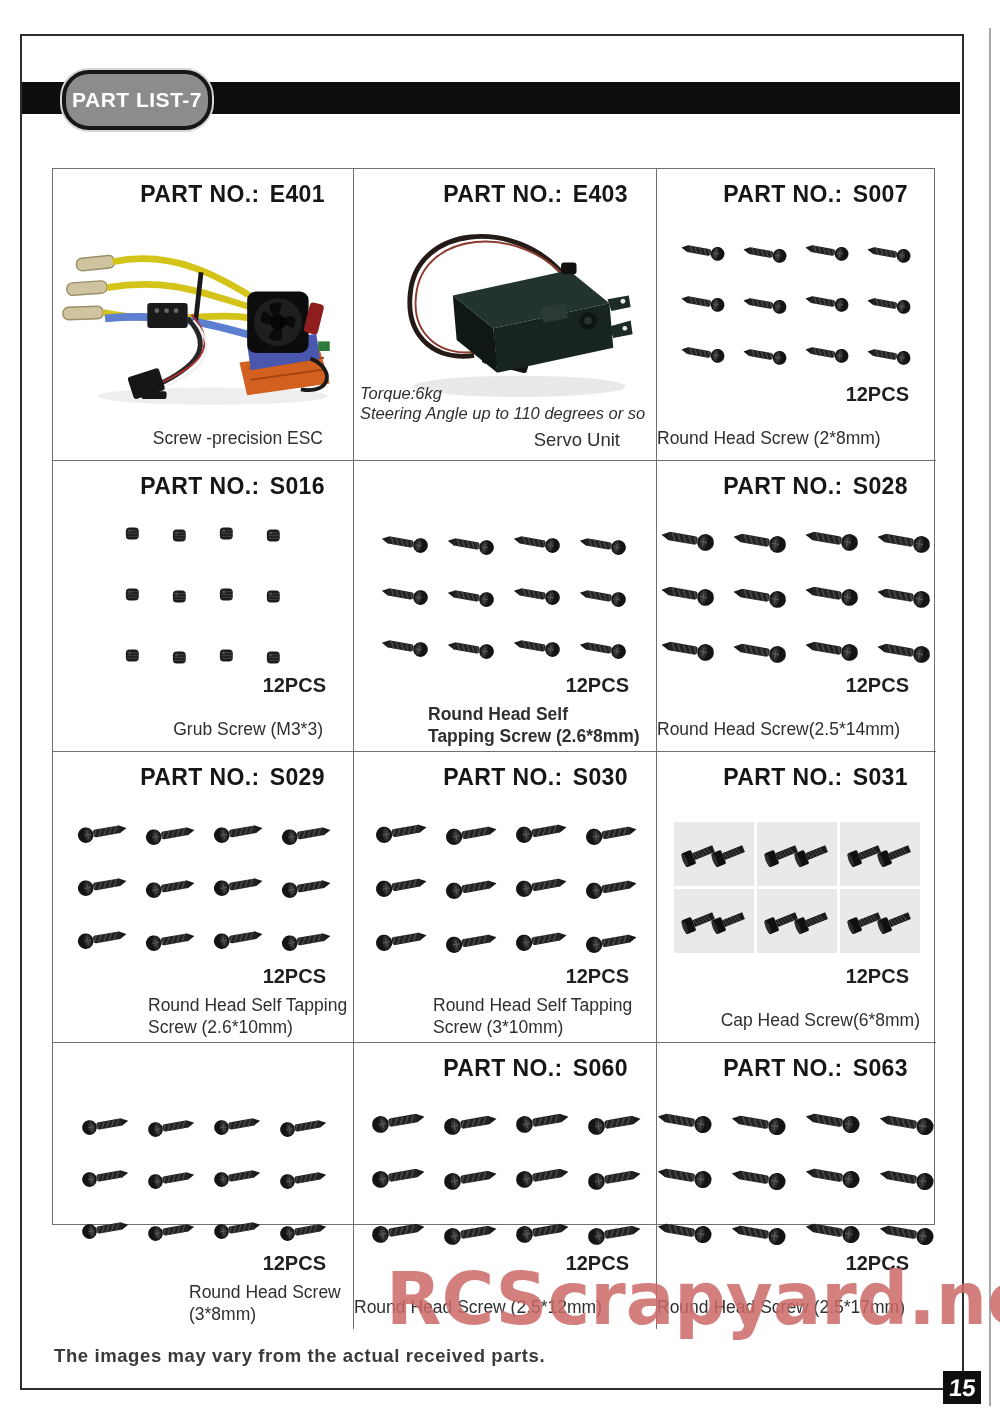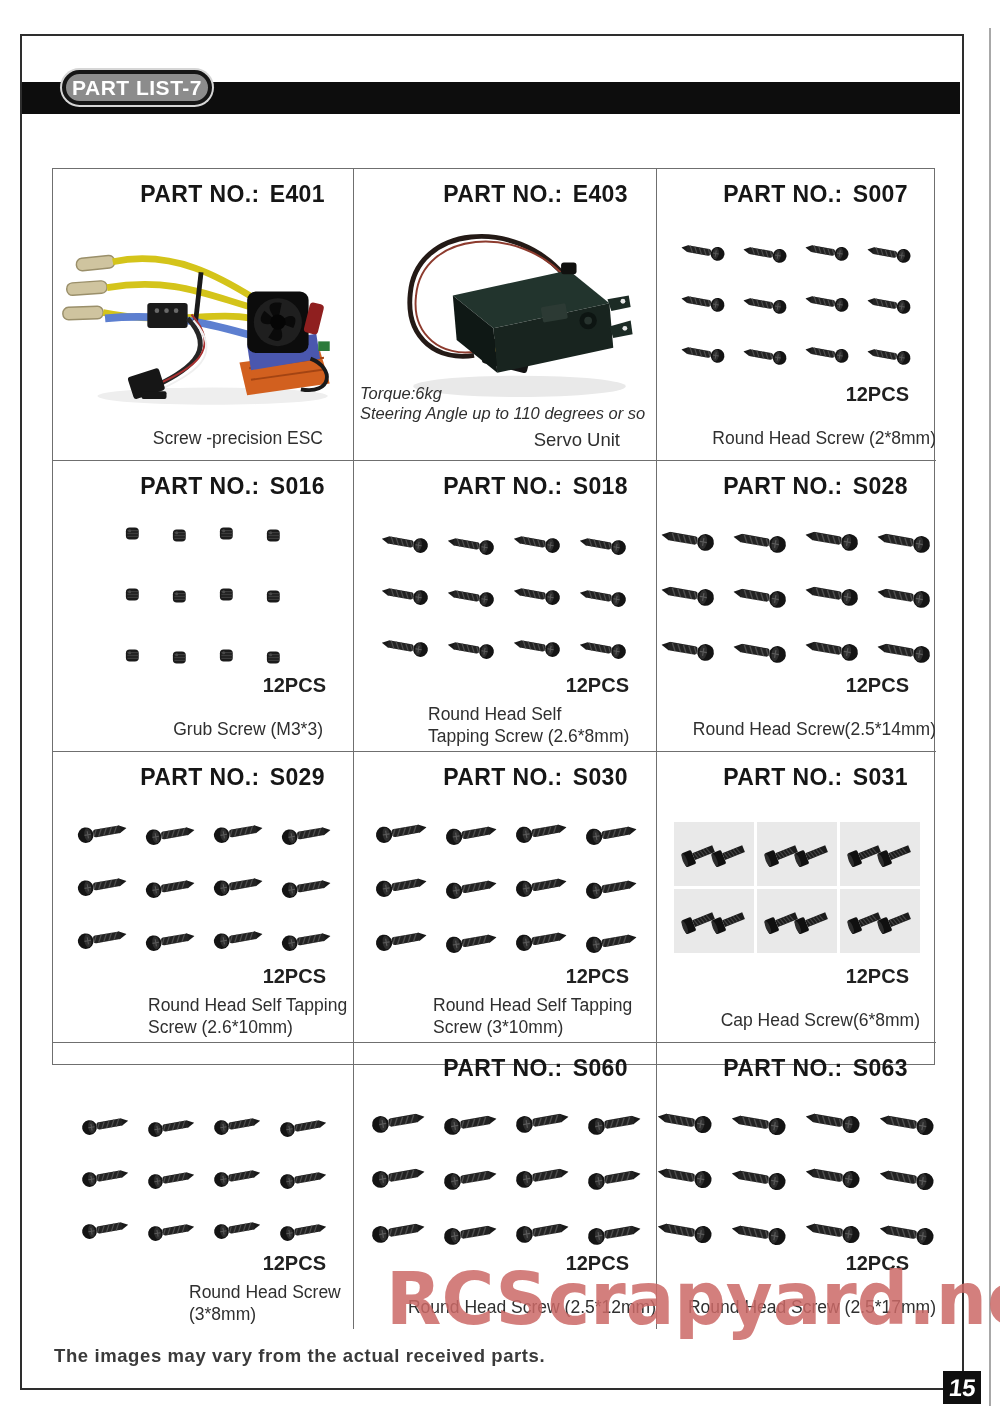--- a/index.html
+++ b/index.html
@@ -2,26 +2,26 @@
 <html><head>
 <meta charset="utf-8">
 <style>
   html,body{margin:0;padding:0;background:#ffffff;}
   .page{position:relative;width:1000px;height:1412px;background:#ffffff;overflow:hidden;
         font-family:"Liberation Sans",sans-serif;color:#222;}
   .page-border{position:absolute;left:20px;top:34px;width:940px;height:1352px;
         border:2.5px solid #2e2e2e;}
   .edge-line{position:absolute;left:989px;top:28px;width:2px;height:1378px;background:#a8a8a8;}
   .header-bar{position:absolute;left:22px;top:82px;width:938px;height:32px;background:#0d0d0d;}
-  .badge{position:absolute;left:62px;top:70px;width:150px;height:35px;border-radius:27px;
+  .badge{position:absolute;left:62px;top:70px;width:150px;height:60px;border-radius:27px;
         background:#8c8c8c;border:4px solid #161616;box-shadow:0 0 0 2px #d6d6d6;
         display:flex;align-items:center;justify-content:center;box-sizing:border-box;}
   .badge span{color:#ffffff;font-weight:bold;font-size:21px;letter-spacing:.5px;}
 
-  .parts-table{position:absolute;left:52px;top:168px;width:883px;height:897px;
+  .parts-table{position:absolute;left:52px;top:168px;width:883px;height:1057px;
         display:grid;grid-template-columns:301px 303px 279px;grid-template-rows:292px 291px 291px 286px;
         border:1.5px solid #6f6f6f;box-sizing:border-box;}
   .cell{position:relative;border-right:1.5px solid #6f6f6f;border-bottom:1.5px solid #6f6f6f;
         box-sizing:border-box;overflow:hidden;}
   .cell.last-col{border-right:none;}
   .cell.last-row{border-bottom:none;}
 
   .pn{position:absolute;top:12px;left:0;right:0;text-align:right;padding-right:28px;
       font-size:23px;font-weight:bold;color:#161616;letter-spacing:.4px;}
   .pn .no{margin-left:10px;}
@@ -34,25 +34,25 @@
   .screw-grid{display:grid;grid-template-columns:repeat(4,auto);column-gap:16px;row-gap:34px;
       justify-items:center;align-items:center;}
   .screw-grid.grub-grid{column-gap:30px;row-gap:44px;}
   .screw-grid span:nth-child(odd){transform:translateY(-2px);}
   .cap-tiles{display:grid;grid-template-columns:repeat(3,80px);grid-template-rows:64px 64px;gap:3px;}
   .tile{background:#e9e9e9;display:flex;align-items:center;justify-content:center;}
 
   .pcs{position:absolute;bottom:54px;right:27px;font-size:20px;font-weight:bold;color:#202020;}
   .caption{position:absolute;left:0;right:0;bottom:11px;font-size:17.5px;color:#2f2f2f;line-height:1.22;}
   .caption.two{bottom:4px;}
-  .cap-center{text-align:right;}
+  .cap-center{text-align:left;}
   .cap-right{text-align:right;padding-right:30px;box-sizing:border-box;}
   .cap-right.pr16{padding-right:16px;}
   .cap-left{text-align:left;box-sizing:border-box;}
-  .ind74{padding-left:74px;}
+  .ind74{padding-left:74px;font-weight:bold;}
   .ind79{padding-left:79px;}
   .ind95{padding-left:95px;}
   .ind136{padding-left:136px;}
 
   .notes{position:absolute;left:6px;right:4px;bottom:36px;text-align:left;
       font-size:16.5px;color:#2f2f2f;line-height:1.25;font-style:italic;}
   .servo-caption{position:absolute;right:36px;bottom:9px;font-size:18.5px;color:#2f2f2f;margin-left:39px;}
 
   .footer-note{position:absolute;left:54px;top:1345px;font-size:18.5px;font-weight:bold;
       color:#3a3a3a;letter-spacing:.6px;}
@@ -408,23 +408,20 @@
     <circle cx="6" cy="6.2" r="1.6" fill="#4a4a4a"></circle>
   </svg>
             </span>
           </div>
         </div>
       <div class="pcs">12PCS</div>
       <div class="caption cap-right">Grub Screw (M3*3)</div>
     </div>
 
     <div class="cell">
-      <div class="pn">
-        <span>PART NO.:</span><span class="no">S018</span>
-      </div>
       <div class="img-area">
           <div class="screw-grid">
             <span>
               <svg viewBox="0 0 60 22" style="width:50px;height:18px;display:block;transform:rotate(10deg)">
     <polygon points="0,11 9,6.2 9,15.8" fill="#191919"></polygon>
     <rect x="7" y="6.5" width="32" height="9" rx="3" fill="#232323"></rect>
     <path d="M11 6.8 L15.5 15.2 M17 6.8 L21.5 15.2 M23 6.8 L27.5 15.2 M29 6.8 L33.5 15.2 M35 6.8 L38.5 14" stroke="#4d4d4d" stroke-width="1.5" fill="none"></path>
     <circle cx="48" cy="11" r="9" fill="#141414"></circle>
     <ellipse cx="45.5" cy="11" rx="4" ry="7.6" fill="#2e2e2e"></ellipse>
     <path d="M45.5 6.8 V15.2 M41.8 11 H49.4" stroke="#5a5a5a" stroke-width="1.3" fill="none"></path>

